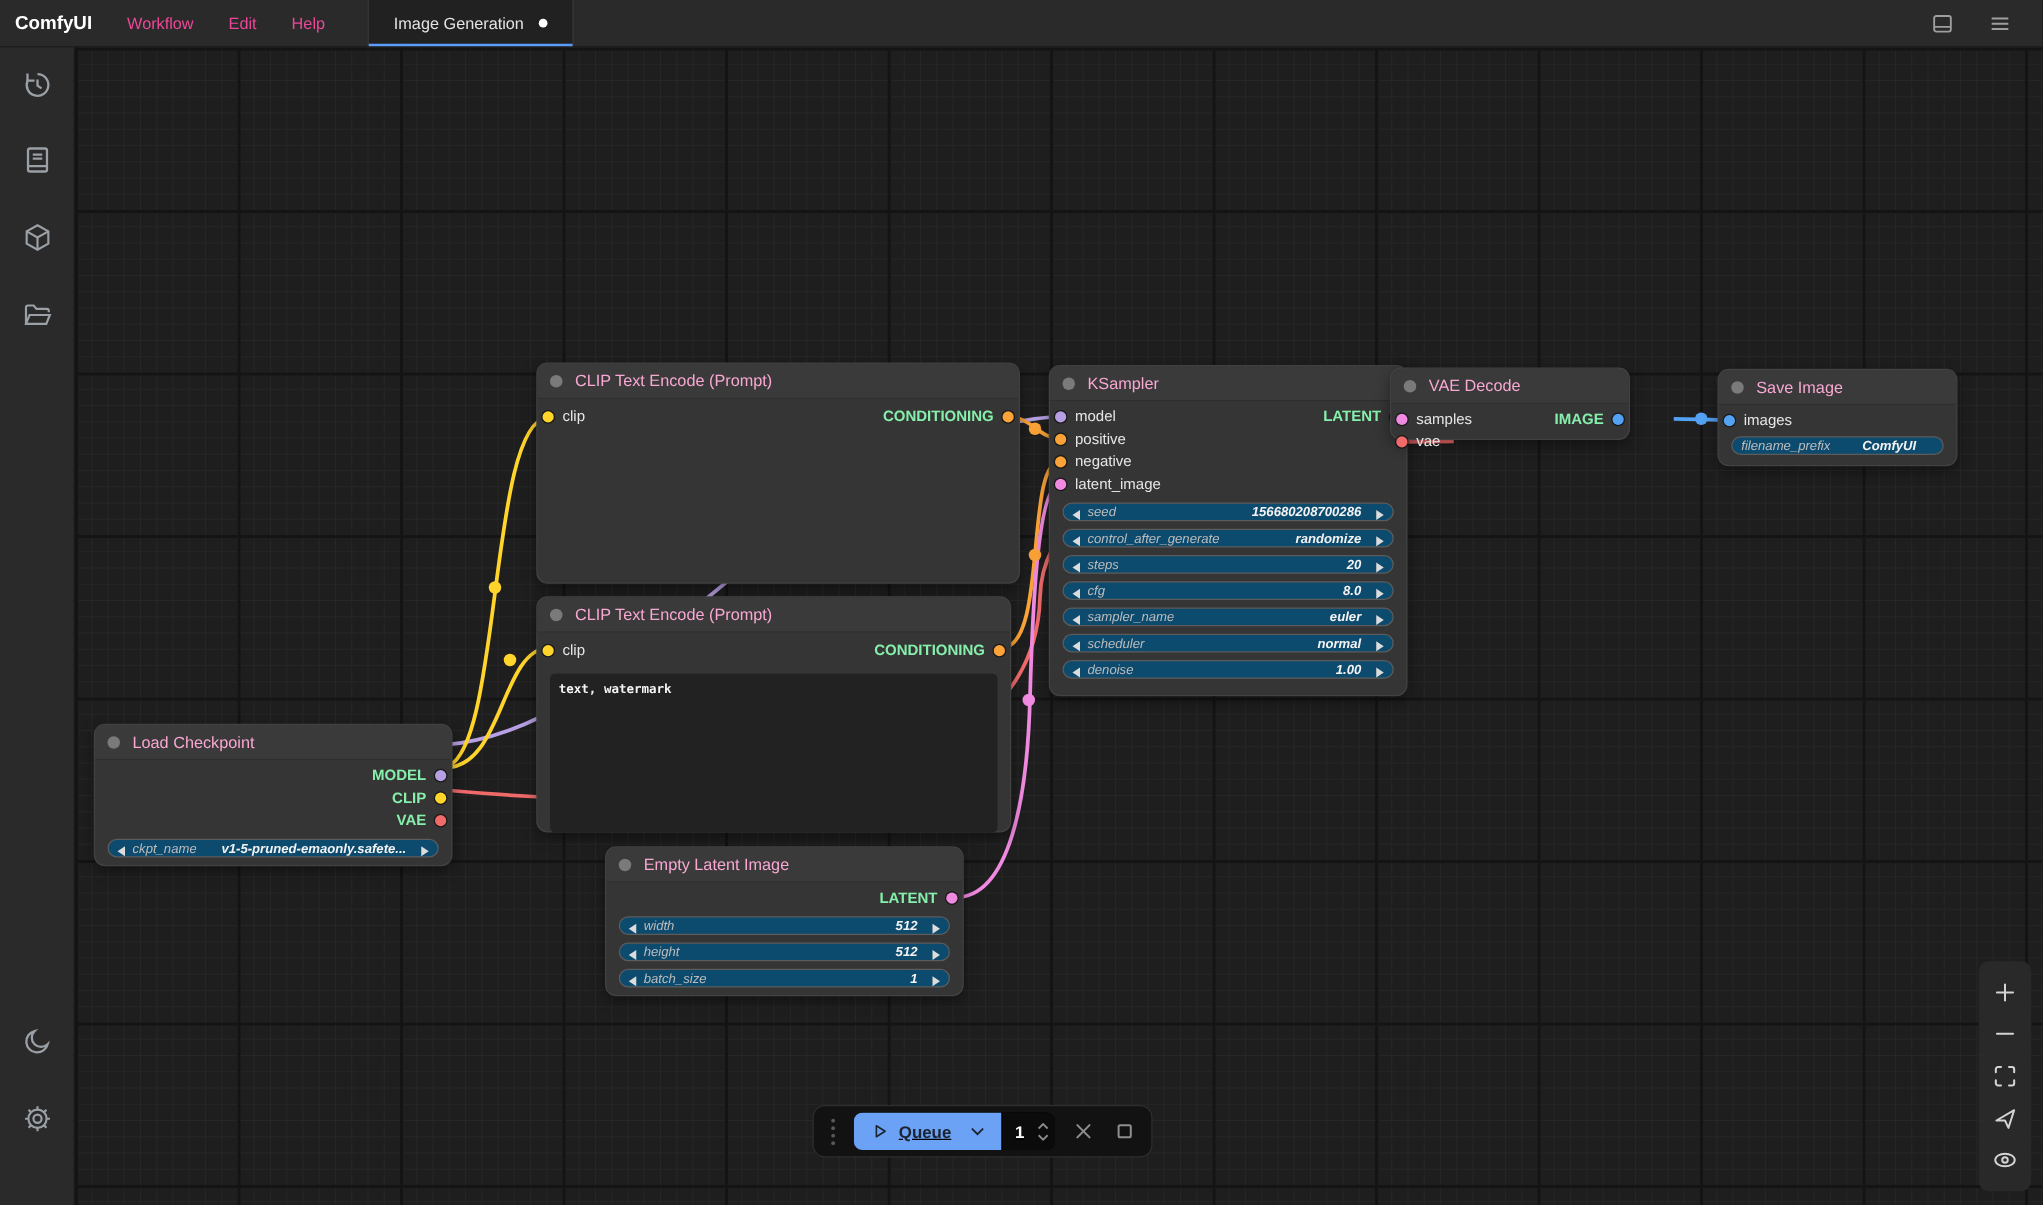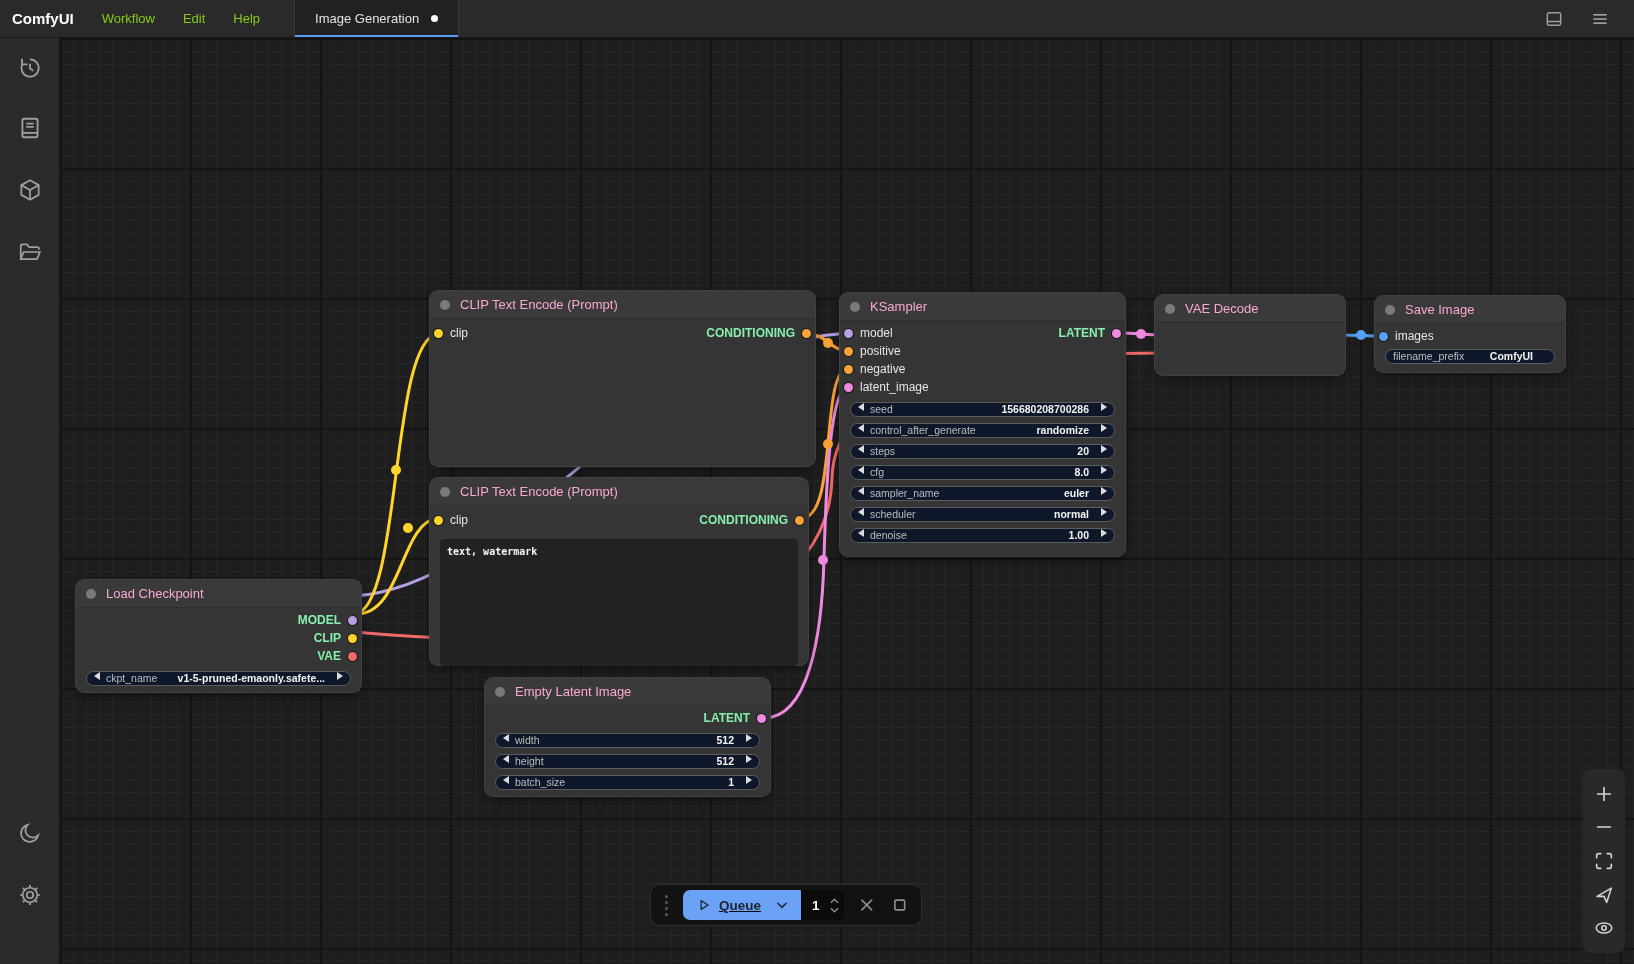--- a/index.html
+++ b/index.html
@@ -5,21 +5,21 @@
   * { box-sizing: border-box; margin: 0; padding: 0; }
   html,body { width:1634px; height:964px; overflow:hidden; background:#1d1d1d;
     font-family:"Liberation Sans", sans-serif; }
 
   .app { width:1634px; height:964px; display:flex; flex-direction:column; }
 
   
   .topbar { height:38px; background:#2a2a2a; display:flex; align-items:center;
     border-bottom:1px solid #1a1a1a; flex:0 0 38px; }
   .logo { font-weight:bold; font-size:15px; color:#ffffff; padding:0 14px 0 12px; cursor:pointer; }
-  .menu-item { color:#84cc16; font-size:13px; padding:0 14px; line-height:37px; cursor:pointer; }
+  .menu-item { color:#ec4899; font-size:13px; padding:0 14px; line-height:37px; cursor:pointer; }
   .wtab { align-self:stretch; display:flex; align-items:center; gap:12px; padding:0 20px;
     margin-left:20px; background:#212121; border-left:1px solid #3a3a3a; border-right:1px solid #3a3a3a;
     position:relative; cursor:pointer; }
   .wtab-label { color:#e4e4e4; font-size:13px; }
   .unsaved-dot { width:7px; height:7px; border-radius:50%; background:#ffffff; }
   .wtab-underline { position:absolute; left:0; right:0; bottom:0; height:2px; background:#5a9cf7; }
   .topbar-right { margin-left:auto; display:flex; align-items:center; gap:26px; padding-right:24px; }
   .tb-icon { width:20px; height:20px; color:#9e9e9e; cursor:pointer; display:block; }
 
   
@@ -55,23 +55,23 @@
   .slot-row.dual { justify-content:space-between; height:22px; }
   .in-group, .out-group { display:flex; align-items:center; gap:7px; }
   .out-group { margin-left:auto; }
   .slot-row.outonly { justify-content:flex-end; }
   .in-label { color:#e6e6e6; font-size:12px; }
   .out-label { color:#86efac; font-size:12px; font-weight:bold; }
   .port { width:9px; height:9px; border-radius:50%; box-shadow:0 0 0 1px rgba(0,0,0,.55); flex:0 0 9px; }
   .p-model{background:#b79fe3} .p-clip{background:#ffd42b} .p-vae{background:#f16a6a}
   .p-cond{background:#fba338} .p-latent{background:#f08ae0} .p-image{background:#53a2f3}
 
-  .widget { height:15px; margin:6px 10px 0; background:#0f172a; border:1px solid #5c5c5c;
-    border-radius:8px; display:flex; align-items:flex-start; padding:0 7px; gap:6px;
-    font-size:10.5px; cursor:pointer; }
+  .widget { height:15px; margin:6px 10px 0; background:#0c4a6e; border:1px solid #5c5c5c;
+    border-radius:8px; display:flex; align-items:flex-end; padding:0 7px; gap:6px;
+    font-size:10.5px; cursor:pointer;font-style:italic; }
   .wlabel { color:#bdbdbd; white-space:nowrap; overflow:hidden; text-overflow:ellipsis; }
   .wvalue { margin-left:auto; color:#f3f3f3; font-weight:bold; white-space:nowrap; }
   .arr-l { width:0; height:0; border-top:4px solid transparent; border-bottom:4px solid transparent;
     border-right:6px solid #dcdcdc; flex:0 0 6px; }
   .arr-r { width:0; height:0; border-top:4px solid transparent; border-bottom:4px solid transparent;
     border-left:6px solid #dcdcdc; flex:0 0 6px; margin-left:6px; }
   .widget.textw .wvalue { margin-right:14px; }
 
   .prompt-box { margin:8px 10px; background:#222222; border-radius:4px; padding:5px 7px;
     font-family:"DejaVu Sans Mono", monospace; font-size:10px; font-weight:600; line-height:1.5;
@@ -329,24 +329,42 @@
           </div>
           <div class="widget">
             <span class="arr-l"></span>
             <span class="wlabel">denoise</span>
             <span class="wvalue">1.00</span>
             <span class="arr-r"></span>
           </div>
         </div>
       </div>
 
-      <div class="node" style="left:1095px;top:257px;width:190px;height:80px">
+      <div class="node" style="left:1053px;top:257px;width:190px;height:56px">
         <div class="node-header">
           <span class="collapse-dot"></span>
           <span class="node-title">VAE Decode</span>
+        </div>
+        <div class="node-body">
+          <div class="slot-row">
+            <span class="in-group">
+                <span class="port p-latent"></span>
+              <span class="in-label">samples</span>
+              </span>
+            <span class="out-group">
+                <span class="out-label">IMAGE</span>
+              <span class="port p-image"></span>
+              </span>
+          </div>
+          <div class="slot-row">
+              <span class="in-group">
+                <span class="port p-vae"></span>
+            <span class="in-label">vae</span>
+              </span>
+            </div>
         </div>
       </div>
 
       <div class="node" style="left:1315px;top:258px;width:190px;height:76px">
         <div class="node-header">
           <span class="collapse-dot"></span>
           <span class="node-title">Save Image</span>
         </div>
         <div class="node-body">
           <div class="slot-row">

